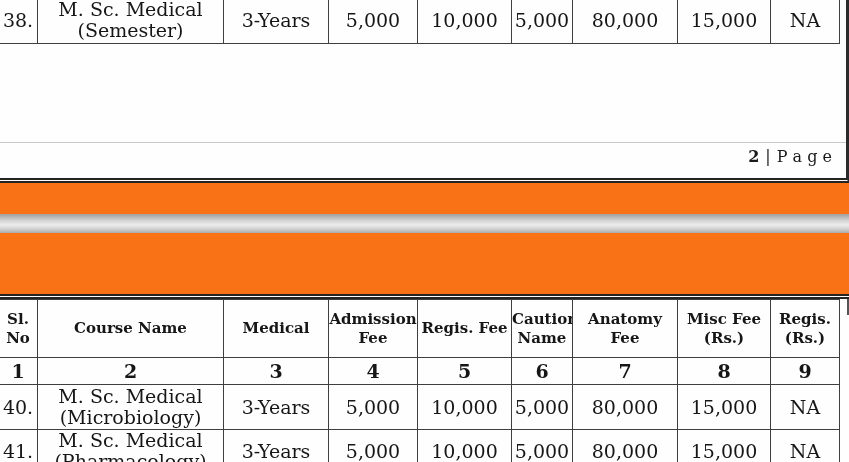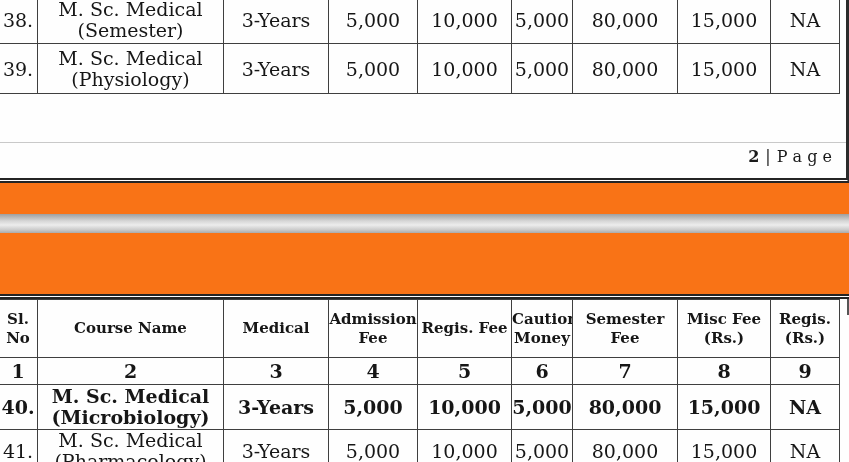--- a/index.html
+++ b/index.html
@@ -30,21 +30,21 @@
   }
   .page-top table.fee-table{top:-4px;}
   .page-bottom table.fee-table{top:0;}
   .fee-table td{
     border:1px solid #3f3f3f;text-align:center;vertical-align:middle;
     padding:0;overflow:hidden;
   }
   tr.data-row td{font-size:19px;}
   tr.h47{height:47px;}
   tr.h50{height:50px;}
-  tr.h45{height:45px;font-weight:bold;}
+  tr.h45{height:45px;}
   tr.h49{height:42px;}
   .course-line{display:block;line-height:21px;}
   tr.header-row{height:58px;}
   tr.header-row td{font-weight:bold;font-size:15px;line-height:19px;}
   tr.header-row .hline{display:block;white-space:nowrap;}
   tr.num-row{height:27px;}
   tr.num-row td{font-weight:bold;font-size:19px;}
   
   .footer-rule{position:absolute;top:142px;left:0;width:846px;height:0;border-top:1px solid #c9c9c9;}
   .footer-text{position:absolute;top:147px;right:14px;font-size:16px;color:#1a1a1a;white-space:nowrap;margin-left:13px;}
@@ -68,34 +68,20 @@
         <col style="width:105px">
           <col style="width:93px">
           <col style="width:69px">
       </colgroup>
       <tbody>
           <tr class="data-row h47">
         <td>38.</td>
         <td>
           <span class="course-line">M. Sc. Medical</span>
           <span class="course-line">(Semester)</span>
-        </td>
-        <td>3-Years</td>
-        <td>5,000</td>
-        <td>10,000</td>
-        <td>5,000</td>
-        <td>80,000</td>
-        <td>15,000</td>
-        <td>NA</td>
-      </tr>
-      <tr class="data-row h50">
-        <td>39.</td>
-        <td>
-          <span class="course-line">M. Sc. Medical</span>
-          <span class="course-line">(Physiology)</span>
         </td>
         <td>3-Years</td>
         <td>5,000</td>
         <td>10,000</td>
         <td>5,000</td>
         <td>80,000</td>
         <td>15,000</td>
         <td>NA</td>
       </tr>
     </tbody>
@@ -137,24 +123,24 @@
         </td>
         <td>
           <span class="hline">Admission</span>
           <span class="hline">Fee</span>
         </td>
         <td>
           <span class="hline">Regis. Fee</span>
         </td>
         <td>
           <span class="hline">Caution</span>
-          <span class="hline">Money</span>
+          <span class="hline">Name</span>
         </td>
         <td>
-          <span class="hline">Semester</span>
+          <span class="hline">Anatomy</span>
           <span class="hline">Fee</span>
         </td>
         <td>
           <span class="hline">Misc Fee</span>
           <span class="hline">(Rs.)</span>
         </td>
         <td>
           <span class="hline">Regis.</span>
           <span class="hline">(Rs.)</span>
         </td>

